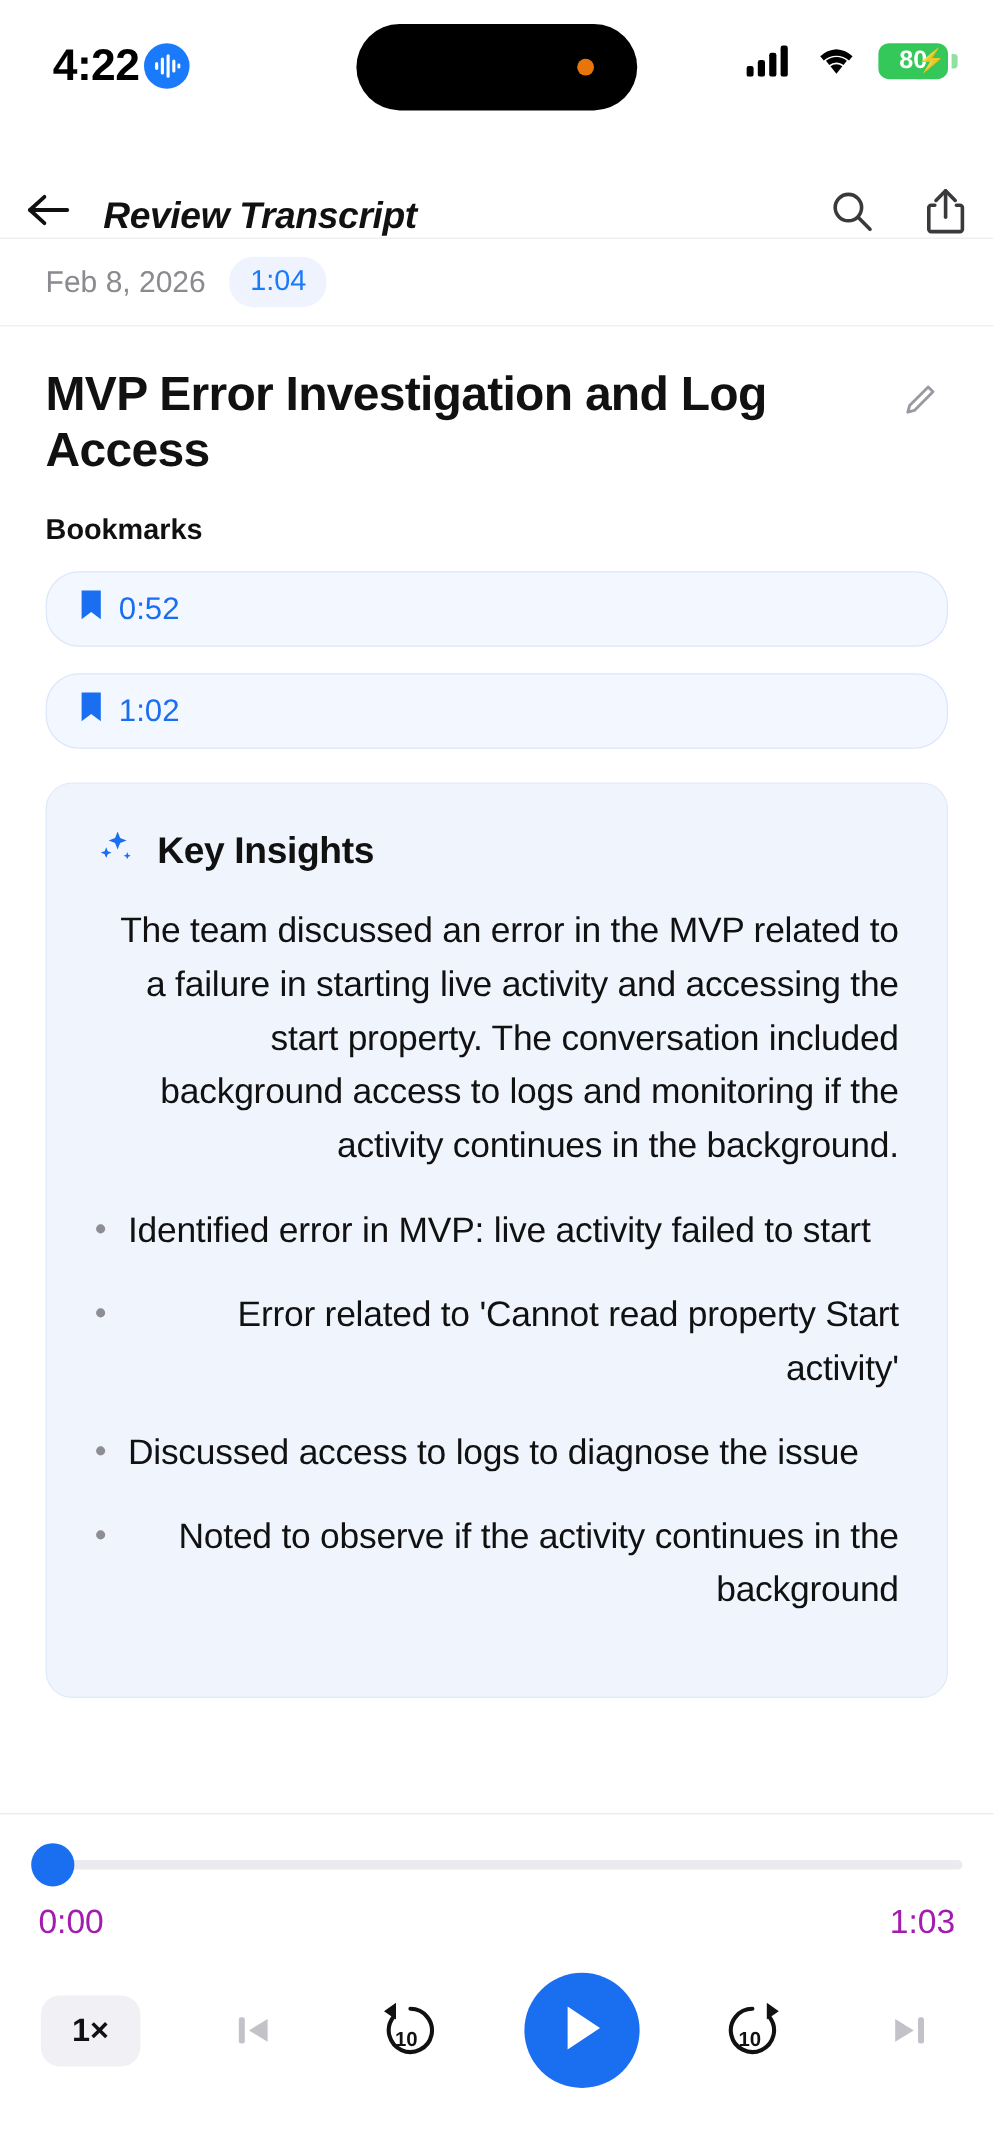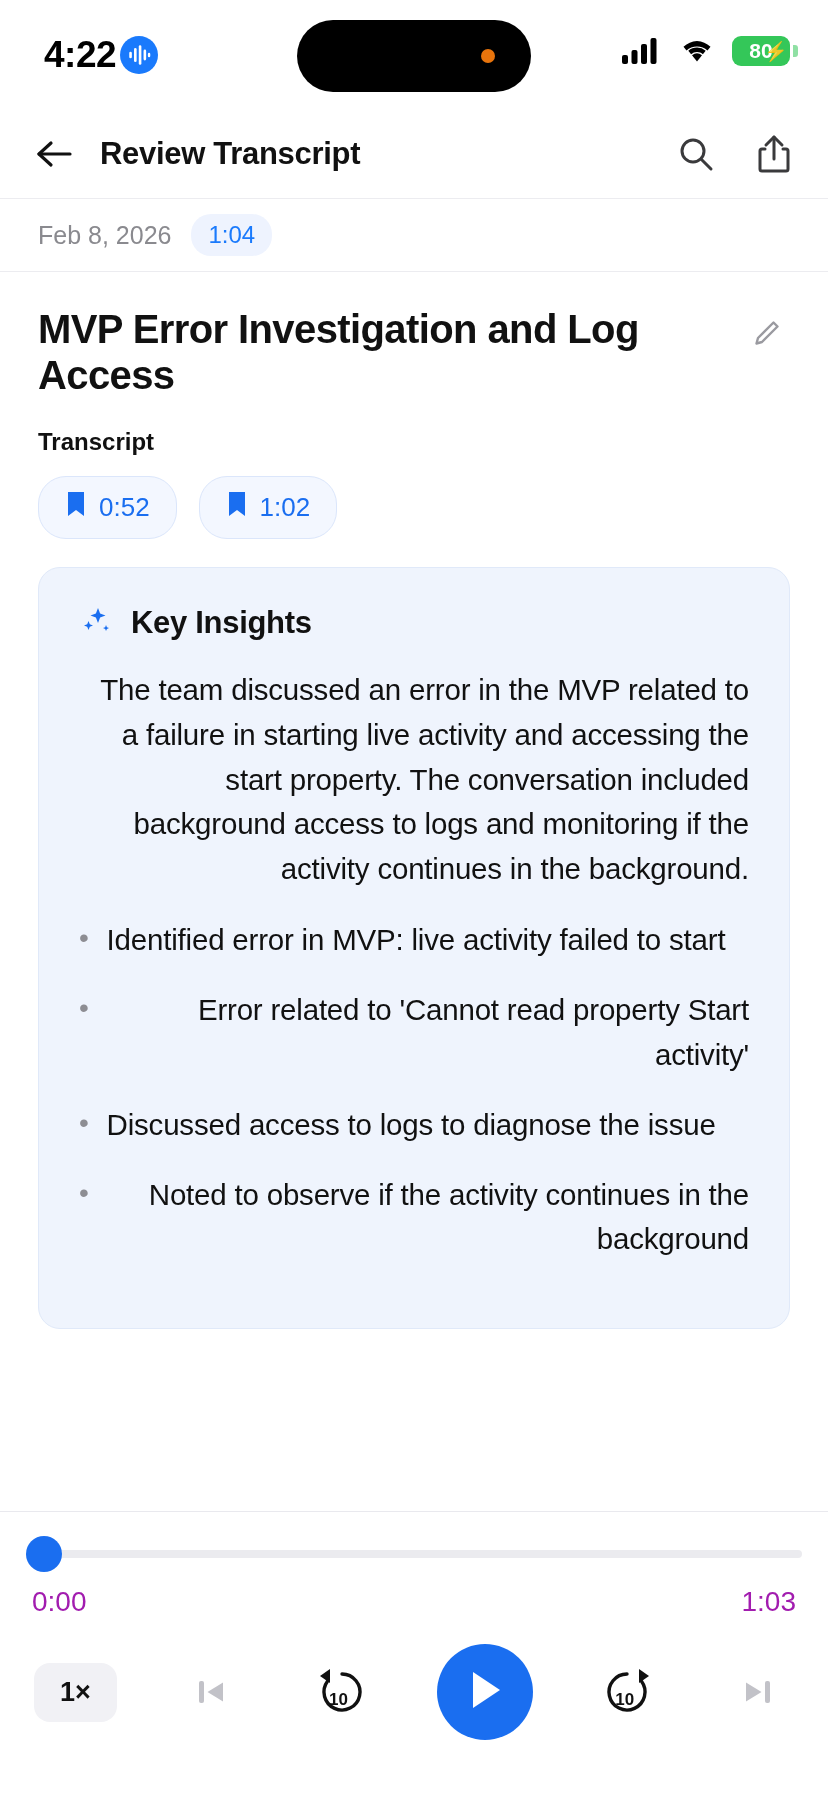--- a/index.html
+++ b/index.html
@@ -94,23 +94,24 @@
     position: absolute;
     right: 2px;
     font-size: 19px;
     color: rgba(255,255,255,.9);
   }
 
   
   .navbar {
     height: 88px;
     display: flex;
-    align-items: center;
-    padding: 0 32px;
+    align-items: flex-end;
+    padding: 0 18px;
     gap: 22px;
+    font-style: italic;
   }
   .nav-back { width: 46px; height: 46px; display:flex; align-items:center; justify-content:center; cursor:pointer; }
   .nav-title {
     font-size: 31px;
     font-weight: 700;
     letter-spacing: -0.3px;
     flex: 1;
     color: #111;
   }
   .nav-actions { display: flex; align-items: center; gap: 34px; }
@@ -164,20 +165,21 @@
   .section-label {
     font-size: 24px;
     font-weight: 700;
     margin-top: 30px;
     color: #111;
   }
   .bookmarks {
     display: flex;
     gap: 22px;
     margin-top: 20px;
+    flex-direction: column;
   }
   .bm-chip {
     display: flex;
     align-items: center;
     gap: 12px;
     border: 1px solid #dbe6fb;
     background: #f3f7ff;
     border-radius: 28px;
     padding: 13px 26px;
     cursor: pointer;
@@ -391,21 +393,21 @@
     <div class="doc-title">MVP Error Investigation and Log Access</div>
     <div class="edit-btn">
       <svg width="30" height="30" viewBox="0 0 30 30">
         <g stroke="#9a9aa0" stroke-width="2.4" fill="none" stroke-linecap="round" stroke-linejoin="round">
           <path d="M21.5 4.5l4 4L10 24l-5.5 1.5L6 20z"></path>
         </g>
       </svg>
     </div>
   </div>
 
-  <div class="section-label">Transcript</div>
+  <div class="section-label">Bookmarks</div>
 
   <div class="bookmarks">
     <div class="bm-chip">
       <span>
         <svg width="22" height="28" viewBox="0 0 22 28">
             <path d="M3 2h16v24l-8-6-8 6z" fill="#1a6ef0"></path>
           </svg>
       </span>
       <span>0:52</span>
     </div>

